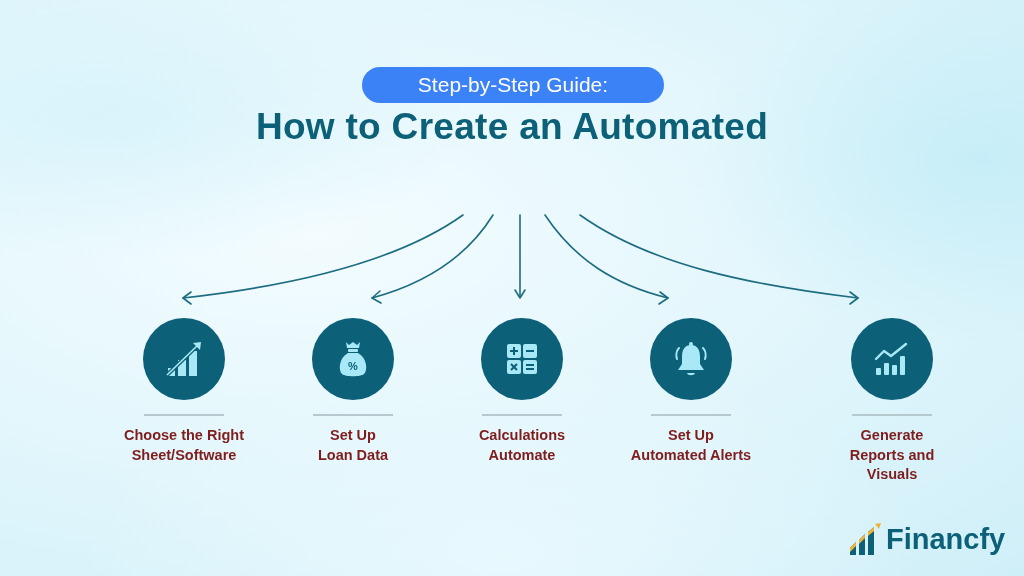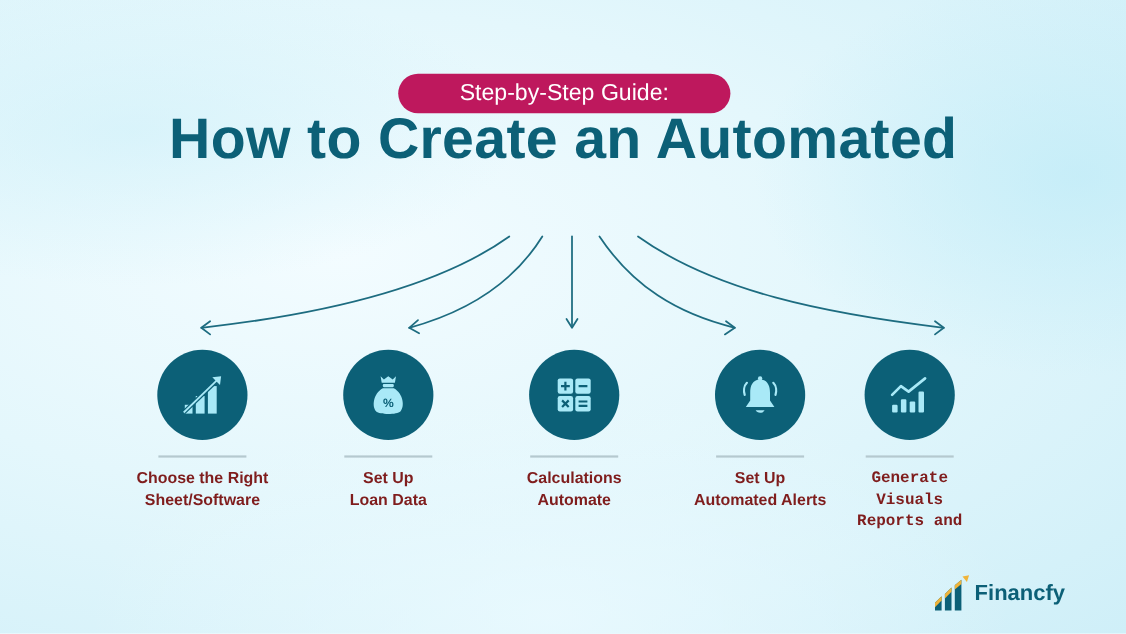--- a/index.html
+++ b/index.html
@@ -10,47 +10,47 @@
   }
   .bg-swirl {
     position: absolute; inset: 0;
     background:
       radial-gradient(ellipse 420px 260px at 980px 160px, rgba(190,235,247,0.7), transparent 70%),
       radial-gradient(ellipse 500px 200px at 120px 120px, rgba(200,238,248,0.5), transparent 70%),
       radial-gradient(ellipse 600px 300px at 500px 560px, rgba(235,250,255,0.8), transparent 70%);
   }
   .pill {
     position: absolute; left: 362px; top: 67px; width: 302px; height: 36px;
-    background: #be185d; border-radius: 18px;
+    background: #3b82f6; border-radius: 18px;
     color: #fff; font-size: 21px; text-align: center; line-height: 36px;
   }
   .title {
     position: absolute; left: 0; width: 1024px; top: 104px;
     text-align: center; color: #0c6077; font-weight: bold;
-    font-size: 52px; line-height: 46px; letter-spacing: 0.3px;
+    font-size: 37px; line-height: 46px; letter-spacing: 0.3px;
   }
   svg.arrows { position: absolute; left: 0; top: 0; }
   .step {
     position: absolute; top: 318px; width: 170px; text-align: center;
   }
   .circle {
     width: 82px; height: 82px; border-radius: 50%; background: #0c6077;
     margin: 0 auto; display: flex; align-items: center; justify-content: center;
   }
   .divider {
     width: 80px; height: 2px; background: #b5c9cf; margin: 14px auto 0 auto;
   }
   .label {
     margin-top: 10px; color: #7f1d1d; font-weight: bold; font-size: 14.5px; line-height: 19.5px;
   }
   .logo {
     position: absolute; left: 848px; top: 522px; display: flex; align-items: center;
   }
   .logo-text {
-    color: #0c6077; font-weight: bold; font-size: 20px; margin-left: 4px;
+    color: #0c6077; font-weight: bold; font-size: 29px; margin-left: 4px;
   }
 </style>
 </head>
 <body>
 
 <div class="bg-swirl"></div>
 
 <div class="pill">Step-by-Step Guide:</div>
 
 <div class="title">
@@ -134,35 +134,35 @@
       <path d="M32,9 C35,12 35,17 34,20" stroke="#a9e9f7" stroke-width="2" fill="none" stroke-linecap="round"></path>
     </svg>
   </div>
   <div class="divider"></div>
   <div class="label">
     <div>Set Up</div>
     <div>Automated Alerts</div>
   </div>
 </div>
 
-<div class="step" style="left:742px;font-family:Liberation Mono, monospace;">
+<div class="step" style="left:807px;">
   <div class="circle">
     <svg width="40" height="40" viewBox="0 0 40 40">
       <rect x="4" y="29" width="5" height="7" rx="1" fill="#a9e9f7"></rect>
       <rect x="12" y="24" width="5" height="12" rx="1" fill="#a9e9f7"></rect>
       <rect x="20" y="26" width="5" height="10" rx="1" fill="#a9e9f7"></rect>
       <rect x="28" y="17" width="5" height="19" rx="1" fill="#a9e9f7"></rect>
       <path d="M4,20 L12,12 L19,17 L34,5" stroke="#a9e9f7" stroke-width="2.4" fill="none" stroke-linecap="round" stroke-linejoin="round"></path>
     </svg>
   </div>
   <div class="divider"></div>
   <div class="label">
     <div>Generate</div>
+    <div>Reports and</div>
     <div>Visuals</div>
-    <div>Reports and</div>
   </div>
 </div>
 
 <div class="logo">
   <svg width="34" height="34" viewBox="0 0 34 34">
     <path d="M2,26 L8,20 L8,33 L2,33 Z" fill="#0c6077"></path>
     <path d="M11,18 L17,12 L17,33 L11,33 Z" fill="#0c6077"></path>
     <path d="M20,10 L26,5 L26,33 L20,33 Z" fill="#0c6077"></path>
     <path d="M2,26 L8,20 L8,24 L2,30 Z" fill="#f0b43a"></path>
     <path d="M11,18 L17,12 L17,16 L11,22 Z" fill="#f0b43a"></path>

